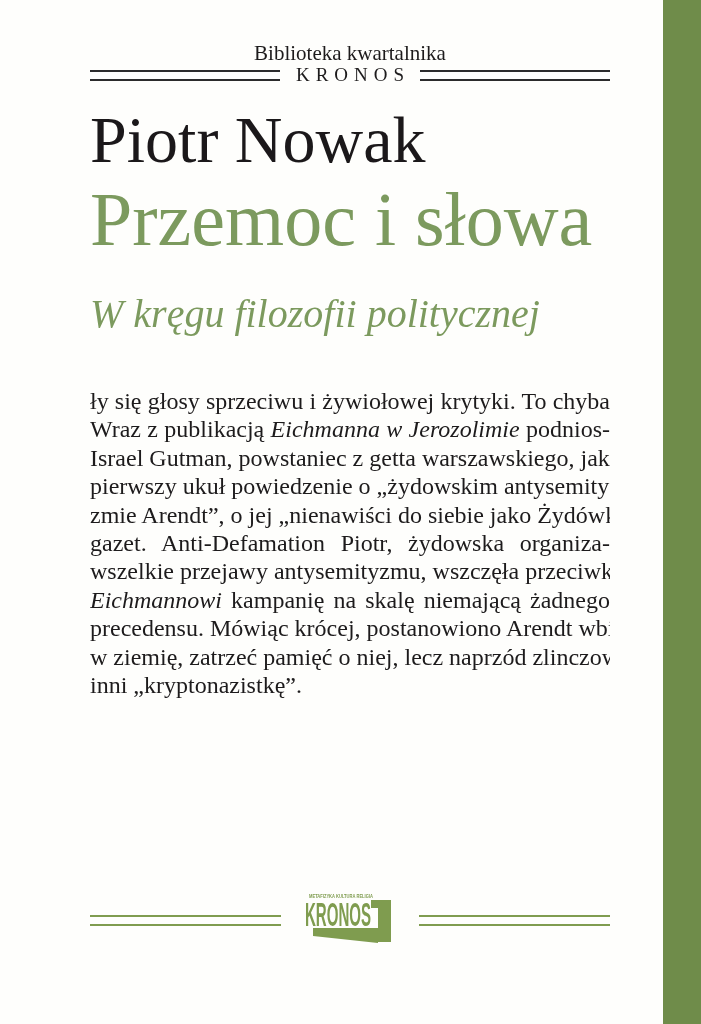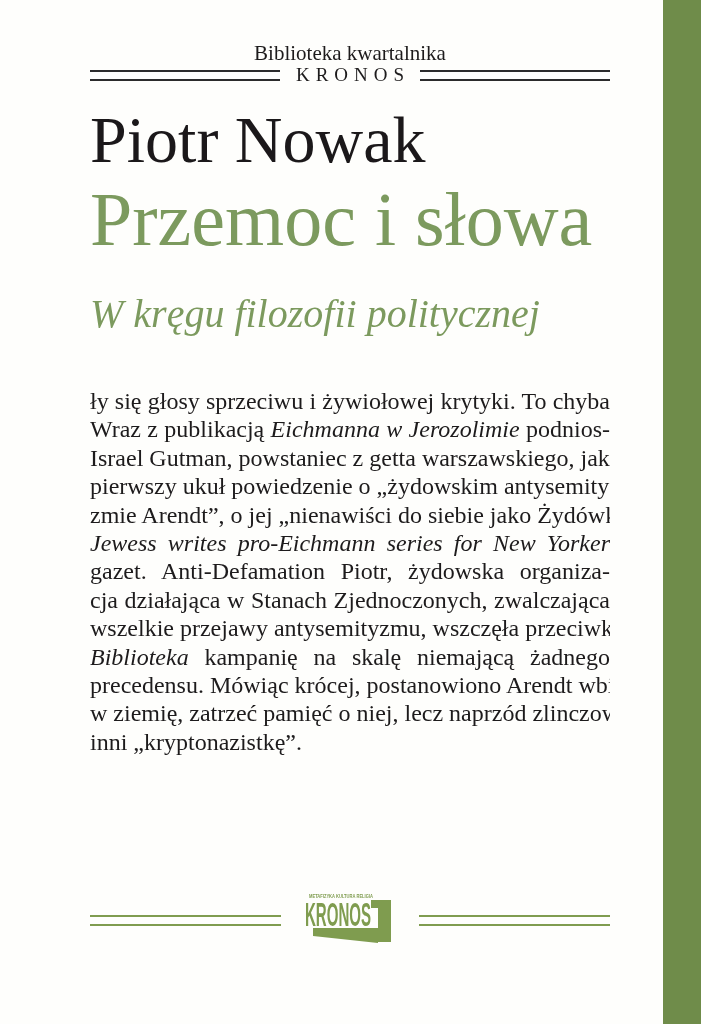--- a/index.html
+++ b/index.html
@@ -100,25 +100,23 @@
     <div class="subtitle">
       <div>W kręgu filozofii politycznej</div>
     </div>
 
     <div class="body-text">
       <div class="body-line">ły się głosy sprzeciwu i żywiołowej krytyki. To chyba</div>
       <div class="body-line">Wraz z publikacją <i>Eichmanna w Jerozolimie</i> podnios-</div>
       <div class="body-line">Israel Gutman, powstaniec z getta warszawskiego, jako</div>
       <div class="body-line">pierwszy ukuł powiedzenie o „żydowskim antysemity-</div>
       <div class="body-line">zmie Arendt”, o jej „nienawiści do siebie jako Żydówki”,</div>
-      <div class="body-line"><i>Jewess writes pro-Eichmann series for New Yorker</i></div>
       <div class="body-line">gazet. Anti-Defamation Piotr, żydowska organiza-</div>
-      <div class="body-line">cja działająca w Stanach Zjednoczonych, zwalczająca</div>
       <div class="body-line">wszelkie przejawy antysemityzmu, wszczęła przeciwko</div>
-      <div class="body-line"><i>Biblioteka</i> kampanię na skalę niemającą żadnego</div>
+      <div class="body-line"><i>Eichmannowi</i> kampanię na skalę niemającą żadnego</div>
       <div class="body-line">precedensu. Mówiąc krócej, postanowiono Arendt wbić</div>
       <div class="body-line">w ziemię, zatrzeć pamięć o niej, lecz naprzód zlinczować</div>
       <div class="body-line last">inni „kryptonazistkę”.</div>
     </div>
 
     <div class="logo-row">
       <div class="rule-green"></div>
       <svg class="logo-svg" viewBox="0 0 90 64" aria-hidden="true">
         <text class="logo-fill logo-text" x="4" y="9.5" font-size="5.3" textLength="64" lengthAdjust="spacingAndGlyphs">METAFIZYKA KULTURA RELIGIA</text>
         <text class="logo-fill logo-text" x="0" y="37.5" font-size="33" textLength="66" lengthAdjust="spacingAndGlyphs">KRONOS</text>

